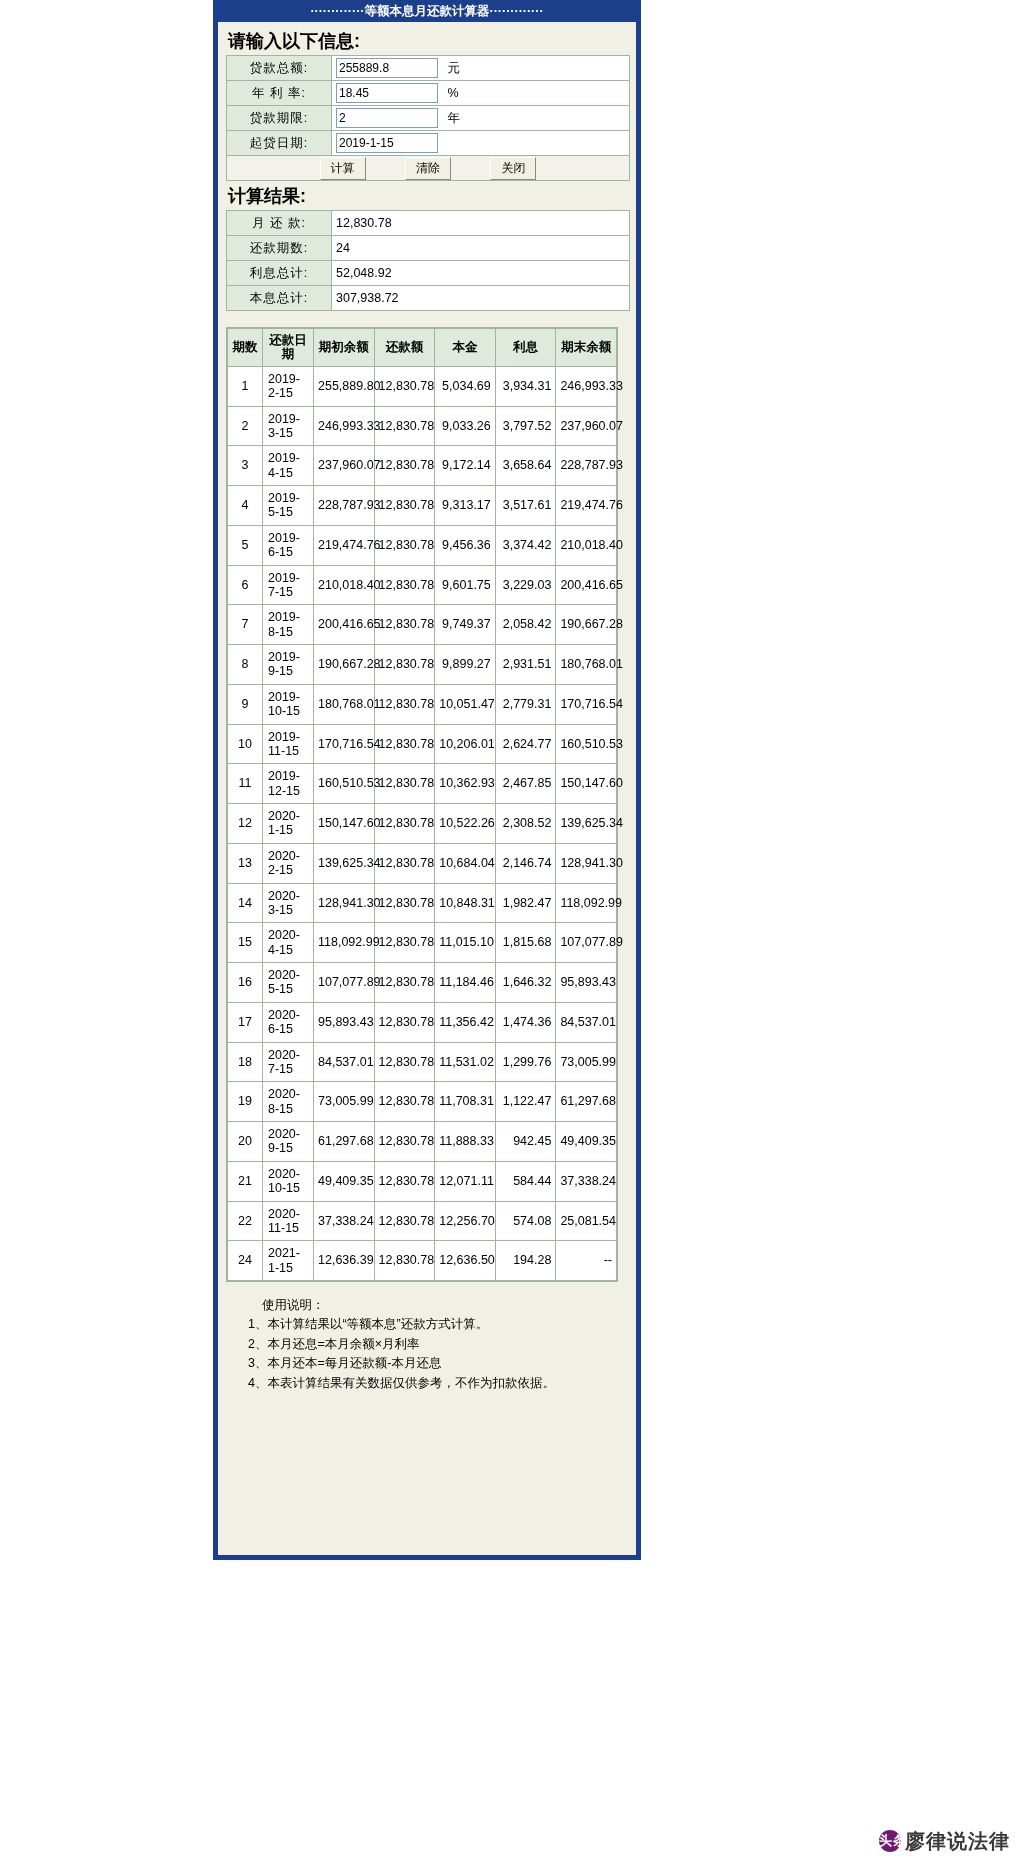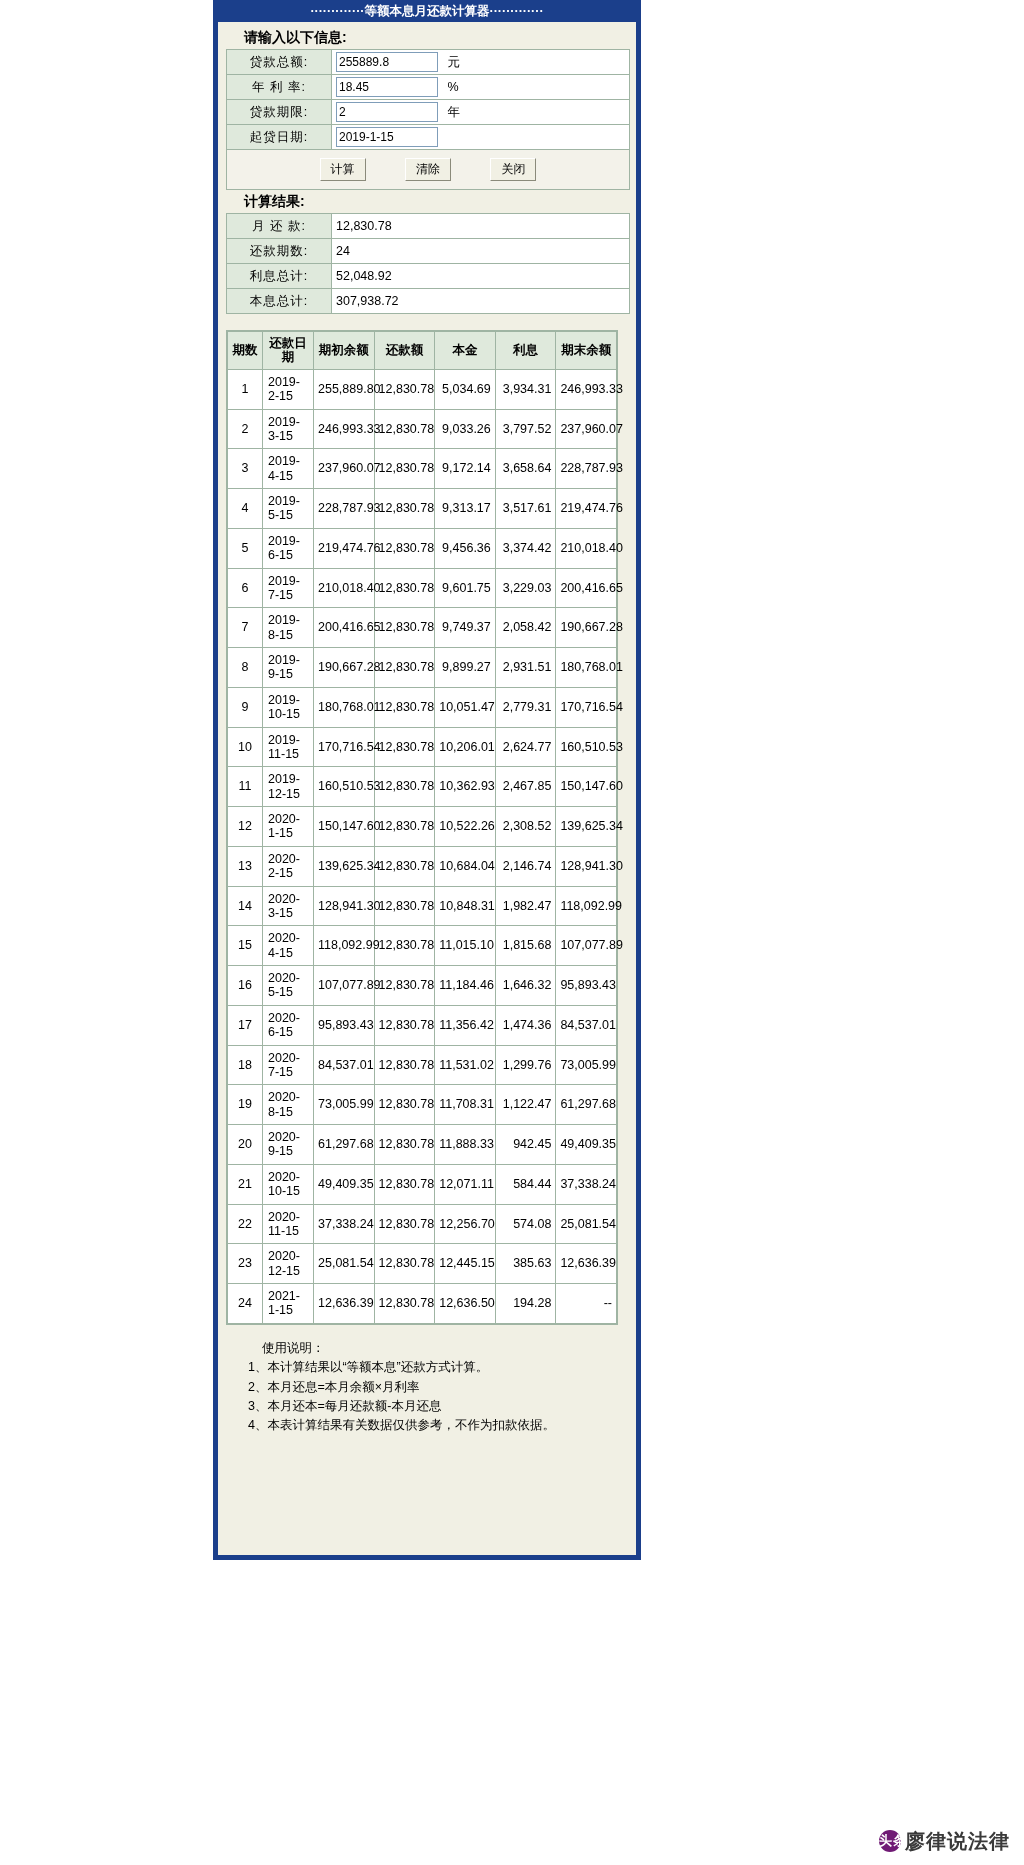--- a/index.html
+++ b/index.html
@@ -36,24 +36,24 @@
     text-align: center;
     font-weight: bold;
     letter-spacing: 0px;
     white-space: nowrap;
     overflow: hidden;
   }
   .content {
     padding: 4px 8px 6px 8px;
   }
   .section-label {
-    font-size: 14px;
+    font-size: 18px;
     font-weight: bold;
     color: #000;
-    margin: 3px 0 2px 18px;
+    margin: 3px 0 2px 2px;
   }
   table.form, table.result {
     border-collapse: collapse;
     width: 404px;
     background: #ffffff;
     table-layout: fixed;
   }
   table.form td, table.result td {
     border: 1px solid #9fb4a3;
     font-size: 12.5px;
@@ -86,21 +86,21 @@
   }
   td.btnrow {
     text-align: center;
     background: #f3f2ea;
     height: 28px;
   }
   button.btn {
     font-family: "Liberation Sans", sans-serif;
     font-size: 12px;
     padding: 2px 10px;
-    margin: 8px 18px;
+    margin: 0 18px;
     background: #f1f0e4;
     border: 1px solid #8a8a7a;
     border-top-color: #ffffff;
     border-left-color: #ffffff;
     cursor: default;
   }
   td.rlbl {
     width: 96px;
     background: #dfe9dc;
     text-align: center;
@@ -462,29 +462,20 @@
               <tr>
                 <td class="c-no">22</td>
                 <td class="c-date">2020-11-15</td>
                 <td>37,338.24</td>
                 <td>12,830.78</td>
                 <td>12,256.70</td>
                 <td>574.08</td>
                 <td>25,081.54</td>
               </tr>
               <tr>
-                <td class="c-no">23</td>
-                <td class="c-date">2020-12-15</td>
-                <td>25,081.54</td>
-                <td>12,830.78</td>
-                <td>12,445.15</td>
-                <td>385.63</td>
-                <td>12,636.39</td>
-              </tr>
-              <tr>
                 <td class="c-no">24</td>
                 <td class="c-date">2021-1-15</td>
                 <td>12,636.39</td>
                 <td>12,830.78</td>
                 <td>12,636.50</td>
                 <td>194.28</td>
                 <td>--</td>
               </tr>
             </tbody>
         </table>

